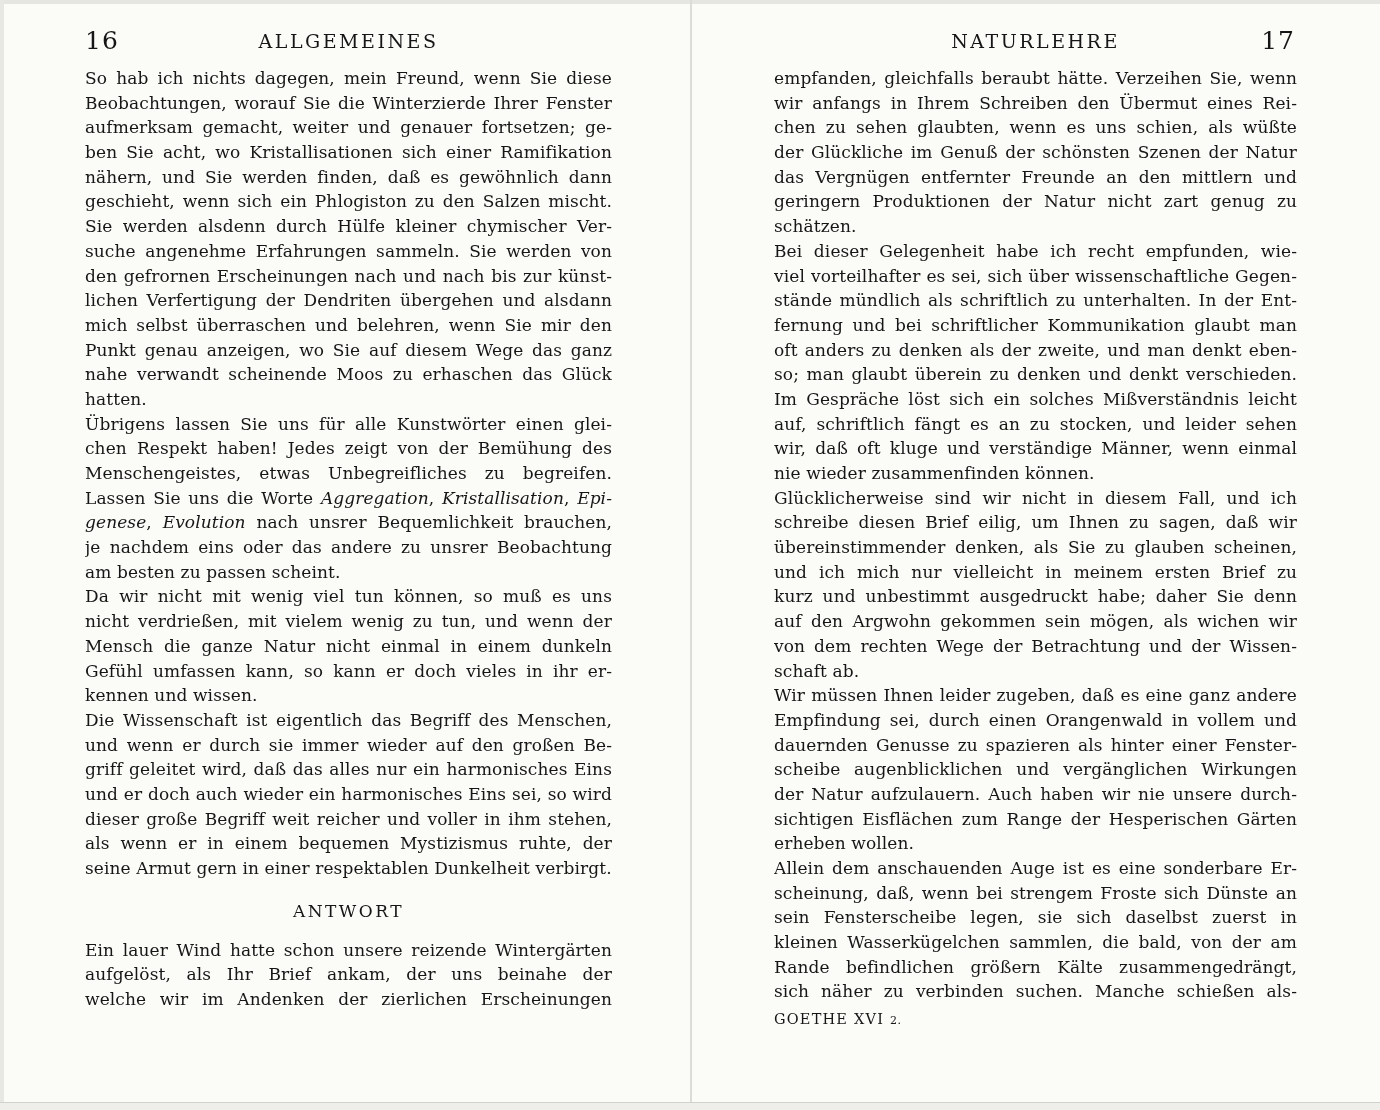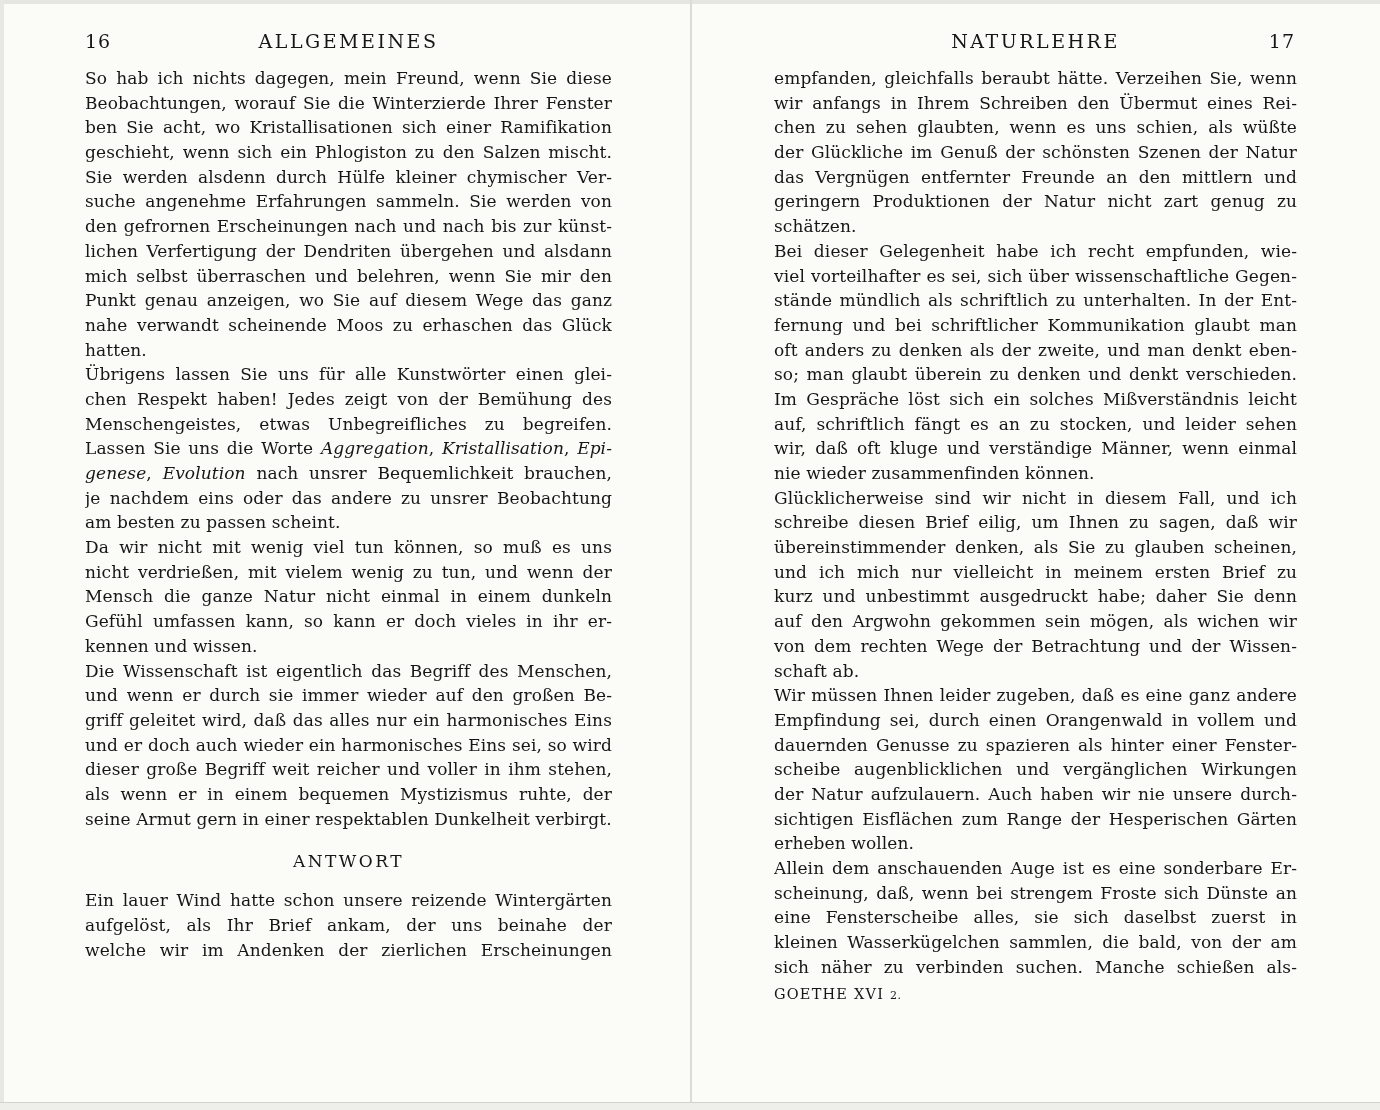--- a/index.html
+++ b/index.html
@@ -20,21 +20,21 @@
   .edge-bottom { position: absolute; left: 0; top: 1102px; width: 1380px; height: 8px;
                  background: #eeeeea; border-top: 1px solid #d2d2cc; }
   .gutter      { position: absolute; left: 690px; top: 0; width: 2px; height: 1102px; background: #dcdcd6; }
 
   .page { position: absolute; top: 28px; }
   .page-left  { left: 85px;  width: 527px; }
   .page-right { left: 774px; width: 523px; }
 
   .page-header { position: relative; height: 26px; line-height: 26px; font-size: 19px; }
   .header-title { text-align: center; letter-spacing: 2.5px; }
-  .page-num { position: absolute; top: 0; font-size: 19px; letter-spacing: 1px; }
+  .page-num { position: absolute; top: 0; font-size: 25px; letter-spacing: 1px; }
   .page-num.left  { left: 0; }
   .page-num.right { right: 2px; text-align: right; }
 
   .page-body { margin-top: 12px; font-size: 17px; line-height: 24.7px; }
 
   .tline {
     text-align: justify;
     text-align-last: justify;
     height: 24.7px;
     overflow: hidden;
@@ -72,21 +72,23 @@
   <div class="edge-bottom"></div>
 
   <div class="page page-left">
     <div class="page-header">
       <span class="page-num left">16</span>
       <div class="header-title">ALLGEMEINES</div>
     </div>
     <div class="page-body">
         <div class="tline">So hab ich nichts dagegen, mein Freund, wenn Sie diese</div>
         <div class="tline">Beobachtungen, worauf Sie die Winterzierde Ihrer Fenster</div>
+        <div class="tline">aufmerksam gemacht, weiter und genauer fortsetzen; ge-</div>
         <div class="tline">ben Sie acht, wo Kristallisationen sich einer Ramifikation</div>
+        <div class="tline">nähern, und Sie werden finden, daß es gewöhnlich dann</div>
         <div class="tline">geschieht, wenn sich ein Phlogiston zu den Salzen mischt.</div>
         <div class="tline">Sie werden alsdenn durch Hülfe kleiner chymischer Ver-</div>
         <div class="tline">suche angenehme Erfahrungen sammeln. Sie werden von</div>
         <div class="tline">den gefrornen Erscheinungen nach und nach bis zur künst-</div>
         <div class="tline">lichen Verfertigung der Dendriten übergehen und alsdann</div>
         <div class="tline">mich selbst überraschen und belehren, wenn Sie mir den</div>
         <div class="tline">Punkt genau anzeigen, wo Sie auf diesem Wege das ganz</div>
         <div class="tline">nahe verwandt scheinende Moos zu erhaschen das Glück</div>
         <div class="tline para-end">hatten.</div>
         <div class="tline">Übrigens lassen Sie uns für alle Kunstwörter einen glei-</div>
@@ -148,22 +150,23 @@
         <div class="tline para-end">schaft ab.</div>
         <div class="tline">Wir müssen Ihnen leider zugeben, daß es eine ganz andere</div>
         <div class="tline">Empfindung sei, durch einen Orangenwald in vollem und</div>
         <div class="tline">dauernden Genusse zu spazieren als hinter einer Fenster-</div>
         <div class="tline">scheibe augenblicklichen und vergänglichen Wirkungen</div>
         <div class="tline">der Natur aufzulauern. Auch haben wir nie unsere durch-</div>
         <div class="tline">sichtigen Eisflächen zum Range der Hesperischen Gärten</div>
         <div class="tline para-end">erheben wollen.</div>
         <div class="tline">Allein dem anschauenden Auge ist es eine sonderbare Er-</div>
         <div class="tline">scheinung, daß, wenn bei strengem Froste sich Dünste an</div>
-        <div class="tline">eine Fensterscheibe alles, sie sich daselbst zuerst in</div>
+        <div class="tline">sein Fensterscheibe legen, sie sich daselbst zuerst in</div>
         <div class="tline">kleinen Wasserkügelchen sammlen, die bald, von der am</div>
+        <div class="tline">Rande befindlichen größern Kälte zusammengedrängt,</div>
         <div class="tline">sich näher zu verbinden suchen. Manche schießen als-</div>
       </div>
     <div class="signature">
       <span>GOETHE XVI</span>
       <span class="sig-num">2.</span>
     </div>
   </div>
 
 </div>
 

